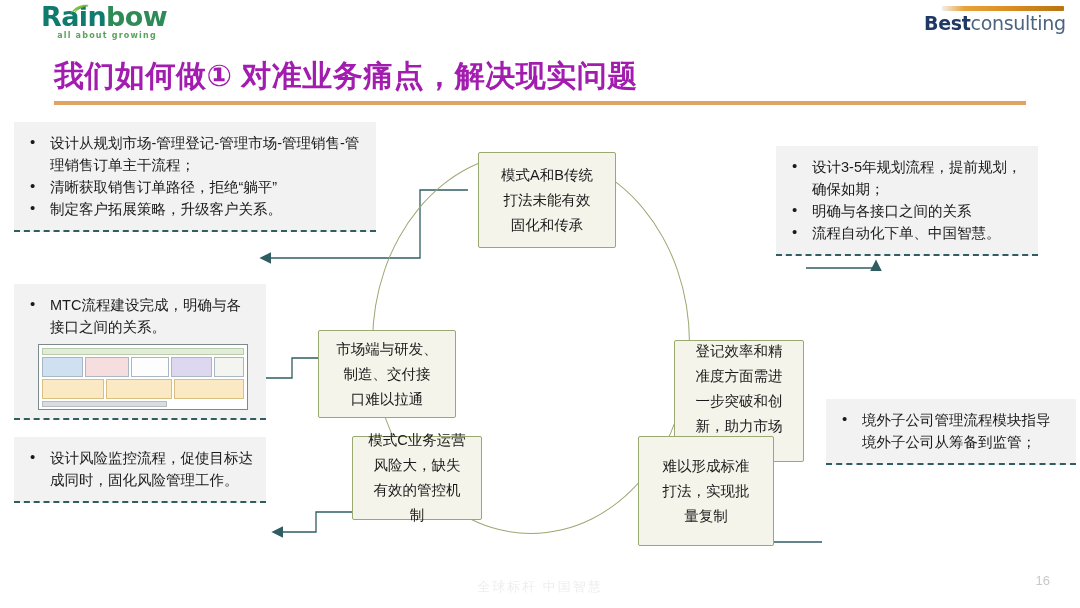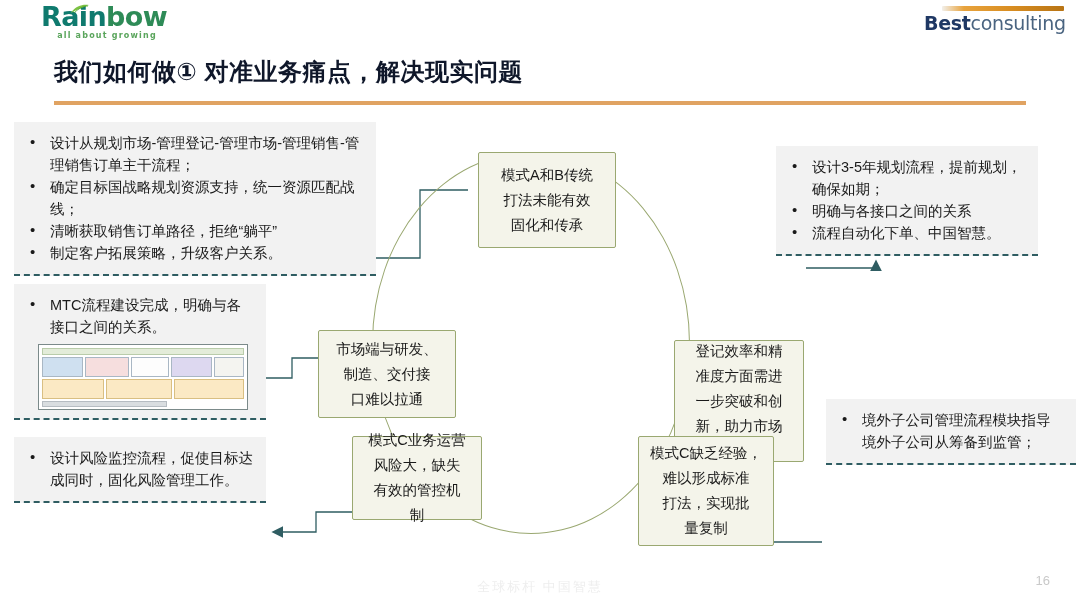--- a/index.html
+++ b/index.html
@@ -79,23 +79,23 @@
     color: #4a6480;
     letter-spacing: -0.3px;
   }
   #logo-best .txt b { color: #1f3864; font-weight: bold; }
 
   
   #title {
     position: absolute;
     left: 54px;
     top: 56px;
-    font-size: 24px;
+    font-size: 30px;
     font-weight: bold;
-    color: #0f172a;
+    color: #a21caf;
     letter-spacing: 0.5px;
     white-space: nowrap;
   }
   #title-rule {
     position: absolute;
     left: 54px;
     top: 101px;
     width: 972px;
     height: 4px;
     background: #e0a362;
@@ -320,32 +320,30 @@
       <div>
         <span>模式C业务运营</span>
         <span>风险大，缺失</span>
         <span>有效的管控机</span>
         <span>制</span>
       </div>
     </div>
 
     <div class="node" id="node-br">
       <div>
-        <span>模式C缺乏经验，</span>
         <span>难以形成标准</span>
         <span>打法，实现批</span>
         <span>量复制</span>
       </div>
     </div>
   </div>
 
   <div class="infobox" id="box-tl">
     <ul>
       <li>设计从规划市场-管理登记-管理市场-管理销售-管理销售订单主干流程；</li>
-      <li>确定目标国战略规划资源支持，统一资源匹配战线；</li>
       <li>清晰获取销售订单路径，拒绝“躺平”</li>
       <li> 制定客户拓展策略，升级客户关系。</li>
     </ul>
   </div>
 
   <div class="infobox" id="box-tr">
     <ul>
       <li>设计3-5年规划流程，提前规划，确保如期；</li>
       <li>明确与各接口之间的关系</li>
       <li>流程自动化下单、中国智慧。</li>

